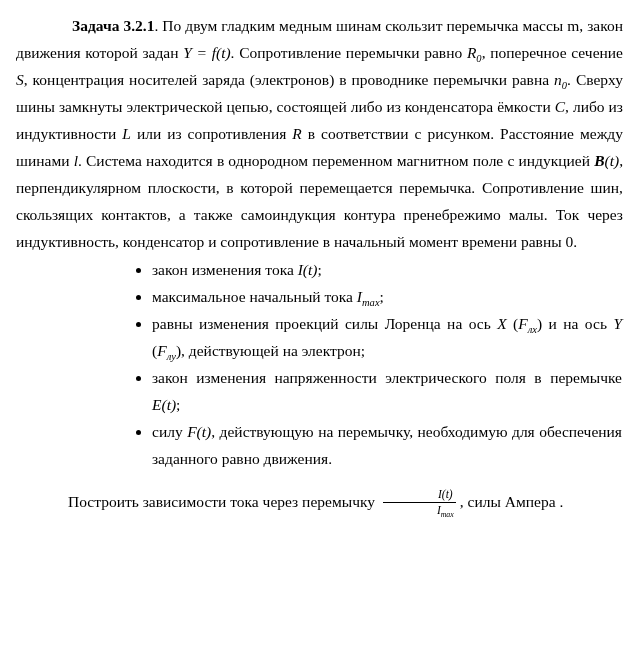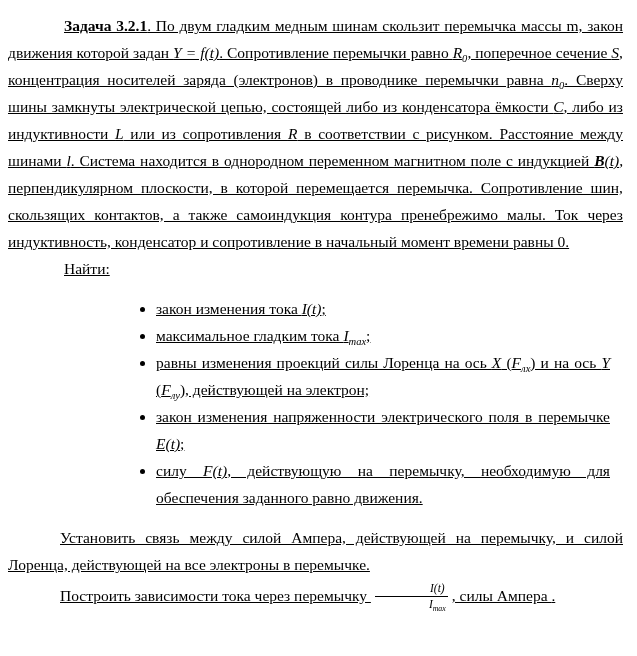--- a/index.html
+++ b/index.html
@@ -2,56 +2,54 @@
 <html><head>
 <meta charset="utf-8">
 <style>
   html,body{margin:0;padding:0;background:#ffffff;}
   body{
     width:637px;height:656px;overflow:hidden;
     font-family:"Liberation Serif",serif;
     color:#000;
     font-size:15.5px;
   }
-  .page{padding:12px 14px 0 8px;text-decoration:underline;}
+  .page{padding:12px 14px 0 16px;}
   p{margin:0;text-align:justify;line-height:27px;}
   .indent{text-indent:56px;}
   .indent2{text-indent:52px;}
   .b{font-weight:bold;}
   .i{font-style:italic;}
   .bi{font-weight:bold;font-style:italic;}
   sub{font-size:0.68em;line-height:0;}
-  ul.points{margin:13px;padding:0 0 0 135px;list-style:disc outside;}
+  ul.points{margin:1px;padding:0 0 0 135px;list-style:disc outside;}
   ul.points li{text-align:justify;line-height:27px;padding-left:0;}
   .frac{
     display:inline-flex;flex-direction:column;align-items:center;
     vertical-align:middle;line-height:1.15;font-size:11.5px;
     margin:0 3px;position:relative;top:-1px;
   }
   .frac .num{border-bottom:1px solid #000;padding:0 3px 1px 3px;}
   .frac .den{padding:1px 3px 0 3px;}
-  .lastp{line-height:27px;margin-top:4px;}
+  .lastp{line-height:27px;margin-top:16px;}
 </style>
 </head>
 <body>
 
 <div class="page">
 
   <p class="indent"><b class="b">Задача 3.2.1</b><span>. По двум гладким медным шинам скользит перемычка массы m, закон движения которой задан </span><i class="i">Y = f(t)</i><span>. Сопротивление перемычки равно </span><i class="i">R</i><sub class="i">0</sub><span>, поперечное сечение </span><i class="i">S</i><span>, концентрация носителей заряда (электронов) в проводнике перемычки равна </span><i class="i">n</i><sub class="i">0</sub><span>. Сверху шины замкнуты электрической цепью, состоящей либо из конденсатора ёмкости </span><i class="i">C</i><span>, либо из индуктивности </span><i class="i">L</i><span> или из сопротивления </span><i class="i">R</i><span> в соответствии с рисунком. Расстояние между шинами </span><i class="i">l</i><span>. Система находится в однородном переменном магнитном поле с индукцией </span><i class="bi">B</i><i class="i">(t)</i><span>, перпендикулярном плоскости, в которой перемещается перемычка. Сопротивление шин, скользящих контактов, а также самоиндукция контура пренебрежимо малы. Ток через индуктивность, конденсатор и сопротивление в начальный момент времени равны 0.</span></p>
 
-  <p class="indent"><span>Найти:</span></p>
 
   <ul class="points">
     <li><span>закон изменения тока </span><i class="i">I(t)</i><span>;</span></li>
-    <li><span>максимальное гладким тока </span><i class="i">I</i><sub class="i">max</sub><span>;</span></li>
+    <li><span>максимальное начальный тока </span><i class="i">I</i><sub class="i">max</sub><span>;</span></li>
     <li><span>равны изменения проекций силы Лоренца на ось </span><i class="i">X</i><span> (</span><i class="i">F</i><sub class="i">лx</sub><span>) и на ось </span><i class="i">Y</i><span> (</span><i class="i">F</i><sub class="i">лy</sub><span>),  действующей на электрон;</span></li>
     <li><span>закон изменения напряженности электрического поля в перемычке </span><i class="i">E(t)</i><span>;</span></li>
     <li><span>силу </span><i class="i">F(t)</i><span>, действующую на перемычку, необходимую для обеспечения заданного равно движения.</span></li>
   </ul>
 
-  <p class="indent2"><span>Установить связь между силой Ампера, действующей на перемычку, и силой Лоренца, действующей на все электроны в перемычке.</span></p>
 
   <p class="indent2 lastp"><span>Построить зависимости тока через перемычку </span><span class="frac">
         <span class="num"><i class="i">I</i><i class="i">(t)</i></span>
         <span class="den"><i class="i">I</i><sub class="i">max</sub></span>
       </span><span>, силы Ампера </span><span>.</span></p>
 
 </div>
 
 </body></html>

